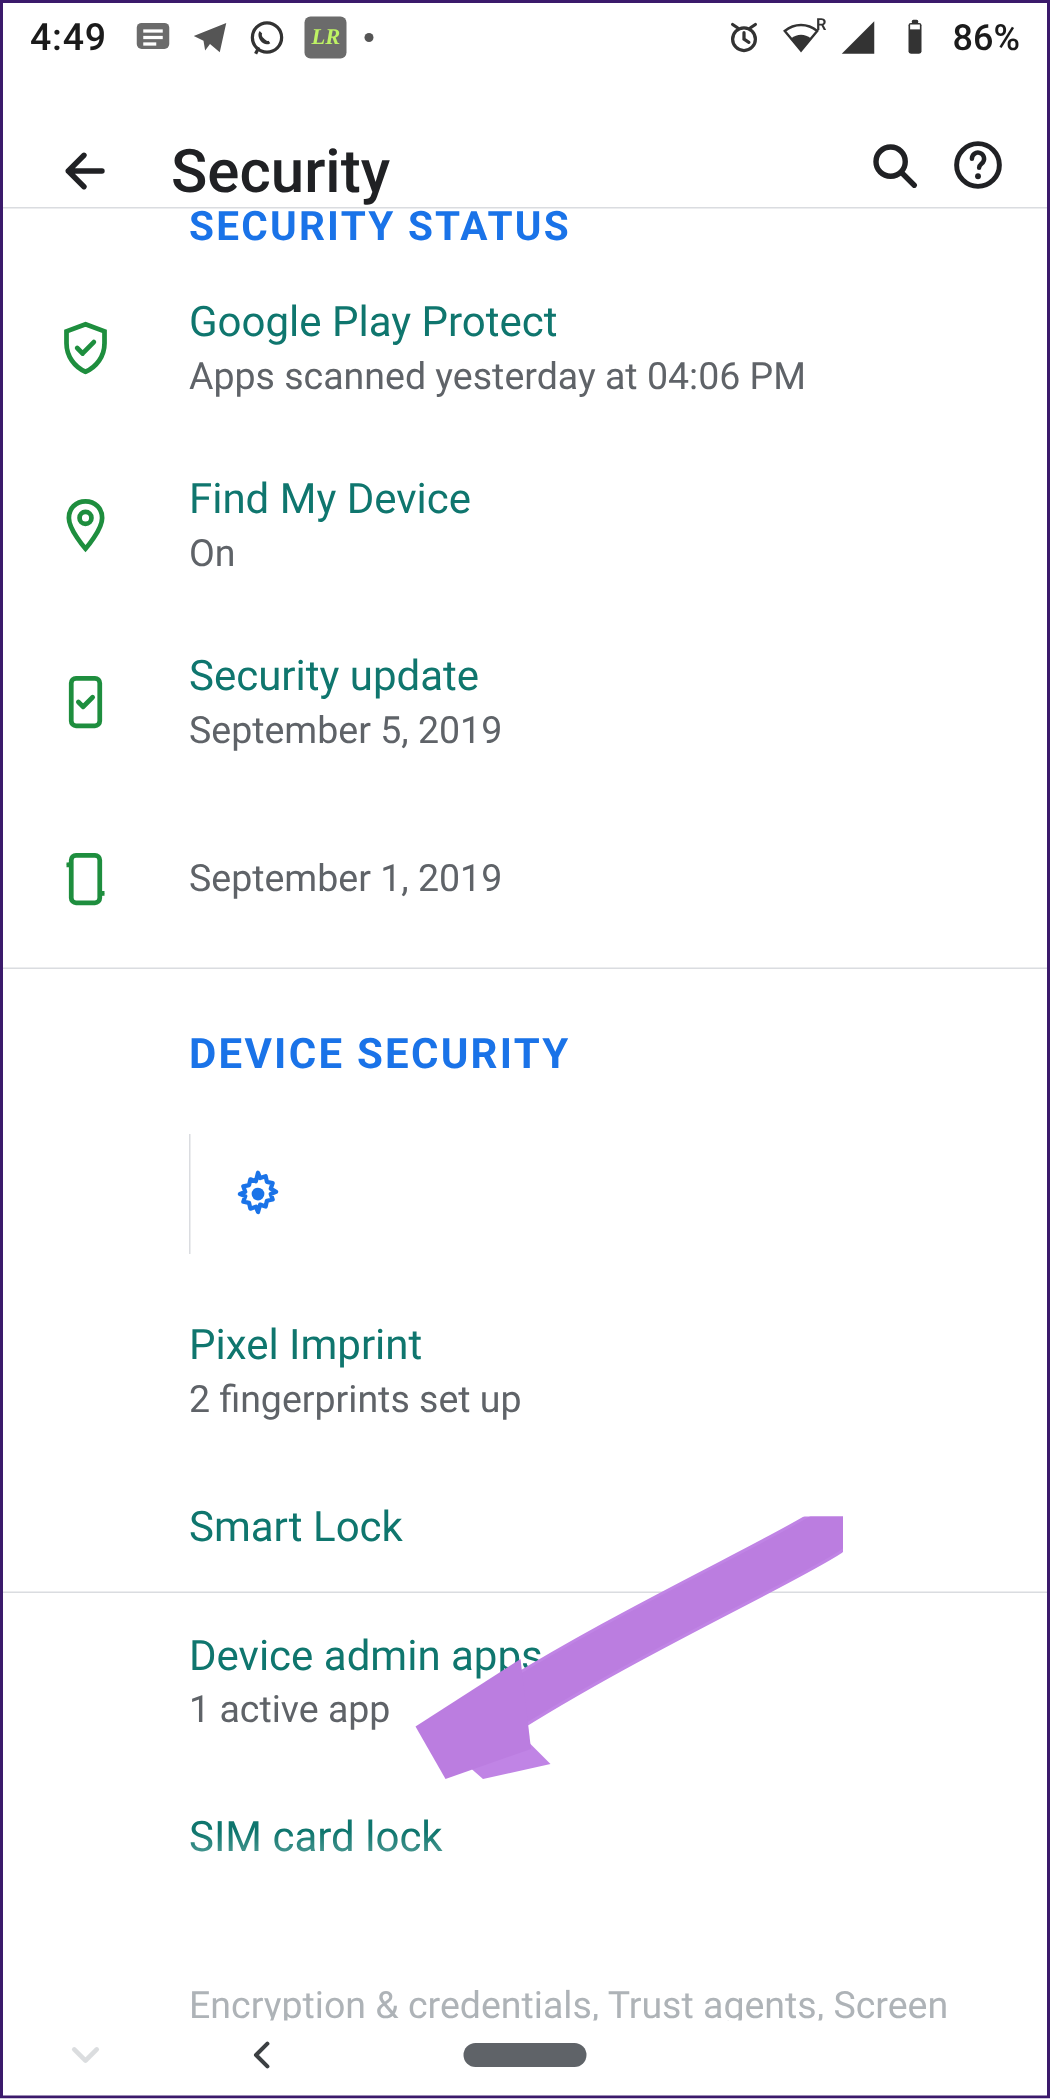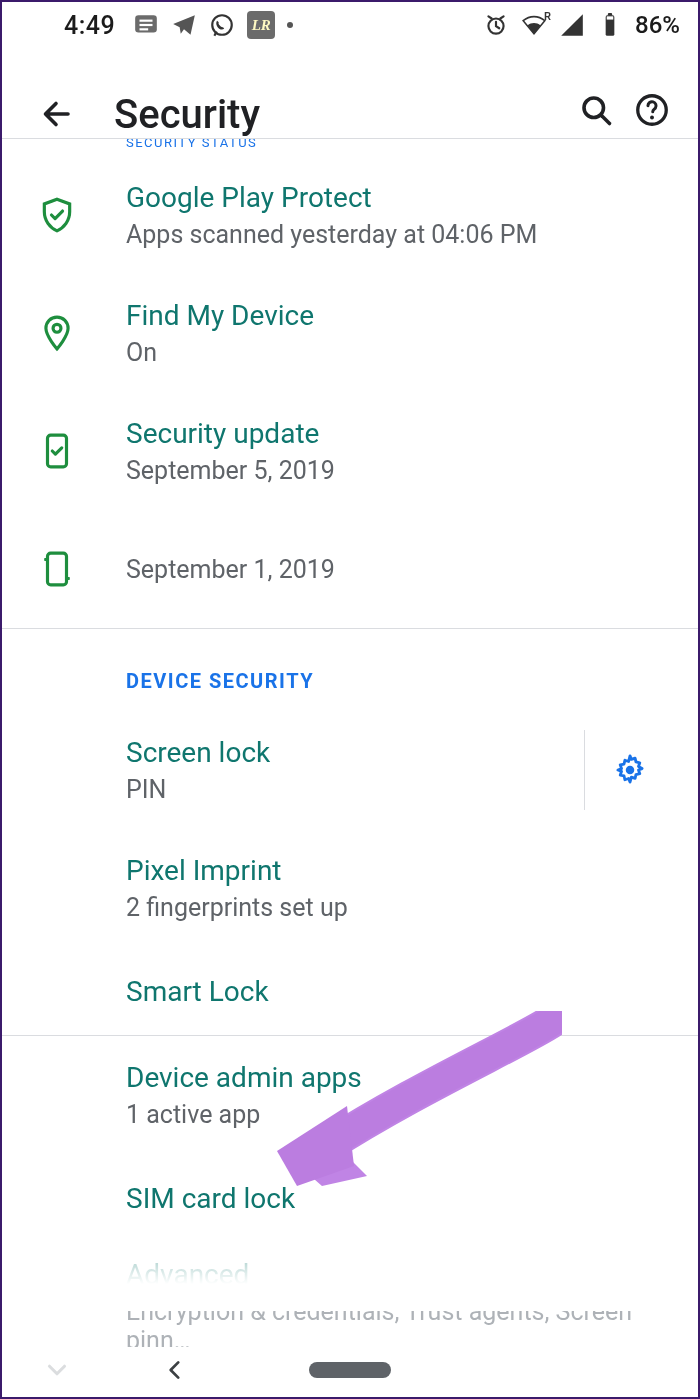--- a/index.html
+++ b/index.html
@@ -1,40 +1,40 @@
 <!DOCTYPE html>
 <html><head>
 <meta charset="utf-8">
 <style>
   * { box-sizing: border-box; margin: 0; padding: 0; }
   html, body { width: 700px; height: 1399px; font-family: Roboto, "Helvetica Neue", Arial, sans-serif; background: #fff; color: #202124; }
   .frame { width: 700px; height: 1399px; border: 2px solid #3b1a6b; position: relative; overflow: hidden; background: #fff; }
 
   
-  .status-bar { display: flex; justify-content: space-between; align-items: center; height: 46px; padding: 0 18px; font-size: 24px; font-weight: 500; color: #1b1b1b; margin-left: 44px; }
+  .status-bar { display: flex; justify-content: space-between; align-items: center; height: 46px; padding: 0 18px; font-size: 24px; font-weight: 500; color: #1b1b1b; }
   .status-left, .status-right { display: flex; align-items: center; gap: 12px; }
   .status-left .time { font-size: 25px; letter-spacing: 0.5px; margin-right: 6px; }
   .sb-icon { width: 26px; height: 26px; display:inline-flex; align-items:center; justify-content:center; }
   .sb-icon svg { width: 100%; height: 100%; }
-  .lr-box { width:28px; height:28px; background:#6b6b6b; border-radius:4px; display:flex; align-items:center; justify-content:center; color:#fef9c3; font-style:italic; font-weight:700; font-size:15px; font-family: Georgia, serif;}
+  .lr-box { width:28px; height:28px; background:#6b6b6b; border-radius:4px; display:flex; align-items:center; justify-content:center; color:#bef264; font-style:italic; font-weight:700; font-size:15px; font-family: Georgia, serif;}
   .dot { width:6px; height:6px; background:#555; border-radius:50%; }
   .batt-txt { font-size: 24px; }
 
   
   .app-bar { display:flex; align-items:flex-end; height: 90px; padding: 0 18px 0 30px; }
   .app-bar .back { width:48px; height:48px; display:flex; align-items:center; justify-content:center; }
   .app-bar .title { font-size: 40px; font-weight:500; margin-left: 34px; flex:1; }
   .app-bar .icon-btn { width:56px; height:56px; display:flex; align-items:center; justify-content:center; }
   .app-bar svg { width:36px; height:36px; }
 
   .divider { height:1px; background:#dadce0; width:100%; }
 
   
-  .section-header-cut { color:#1a73e8; font-size:13px; font-weight:400; letter-spacing:1.5px; padding: 0 0 6px 124px; margin-top:-4px; }
-  .section-header { color:#1a73e8; font-size:20px; font-weight:700; letter-spacing:1.5px; padding: 40px 16px 18px 124px; }
+  .section-header-cut { color:#1a73e8; font-size:27px; font-weight:700; letter-spacing:1.5px; padding: 0 0 6px 124px; margin-top:-4px; }
+  .section-header { color:#1a73e8; font-size:28px; font-weight:700; letter-spacing:1.5px; padding: 40px 16px 18px 124px; }
 
   
   .row { display:flex; align-items:center; min-height: 118px; padding: 16px 24px 16px 0; position:relative; }
   .row .icon-col { width:124px; display:flex; align-items:center; justify-content:flex-start; padding-left:36px; }
   .row .icon-col svg { width:38px; height:38px; }
   .row .text-col { flex:1; display:flex; flex-direction:column; justify-content:center; gap:6px; }
   .row .ttl { font-size:28px; color:#0f766e; }
   .row .sub { font-size:25px; color:#5f6368; }
   .row.short { min-height:88px; padding-top:10px; padding-bottom:10px; }
   .row .right-slot { width:90px; display:flex; align-items:center; justify-content:center; border-left:1px solid #dadce0; height:80px; }
@@ -192,24 +192,20 @@
       <div class="sub">September 1, 2019</div>
     </div>
   </div>
 
   <div class="divider"></div>
 
   <div class="section-header">DEVICE SECURITY</div>
 
   <div class="row">
     <div class="icon-col"></div>
-    <div class="text-col">
-      <div class="ttl">Screen lock</div>
-      <div class="sub">PIN</div>
-    </div>
     <div class="right-slot">
       <svg viewBox="0 0 24 24">
             <circle cx="12" cy="12" r="3" fill="#1a73e8"></circle>
             <path d="M12 2l1 2.5 2.6-.9.6 2.7 2.7.6-.9 2.6L20.5 11l-2.5 1 .9 2.6-2.7.6-.6 2.7-2.6-.9L12 20.5l-1-2.5-2.6.9-.6-2.7-2.7-.6.9-2.6L3.5 12l2.5-1-.9-2.6 2.7-.6.6-2.7 2.6.9L12 2z" fill="none" stroke="#1a73e8" stroke-width="2" stroke-linejoin="round"></path>
           </svg>
     </div>
   </div>
 
   <div class="row">
     <div class="icon-col"></div>

